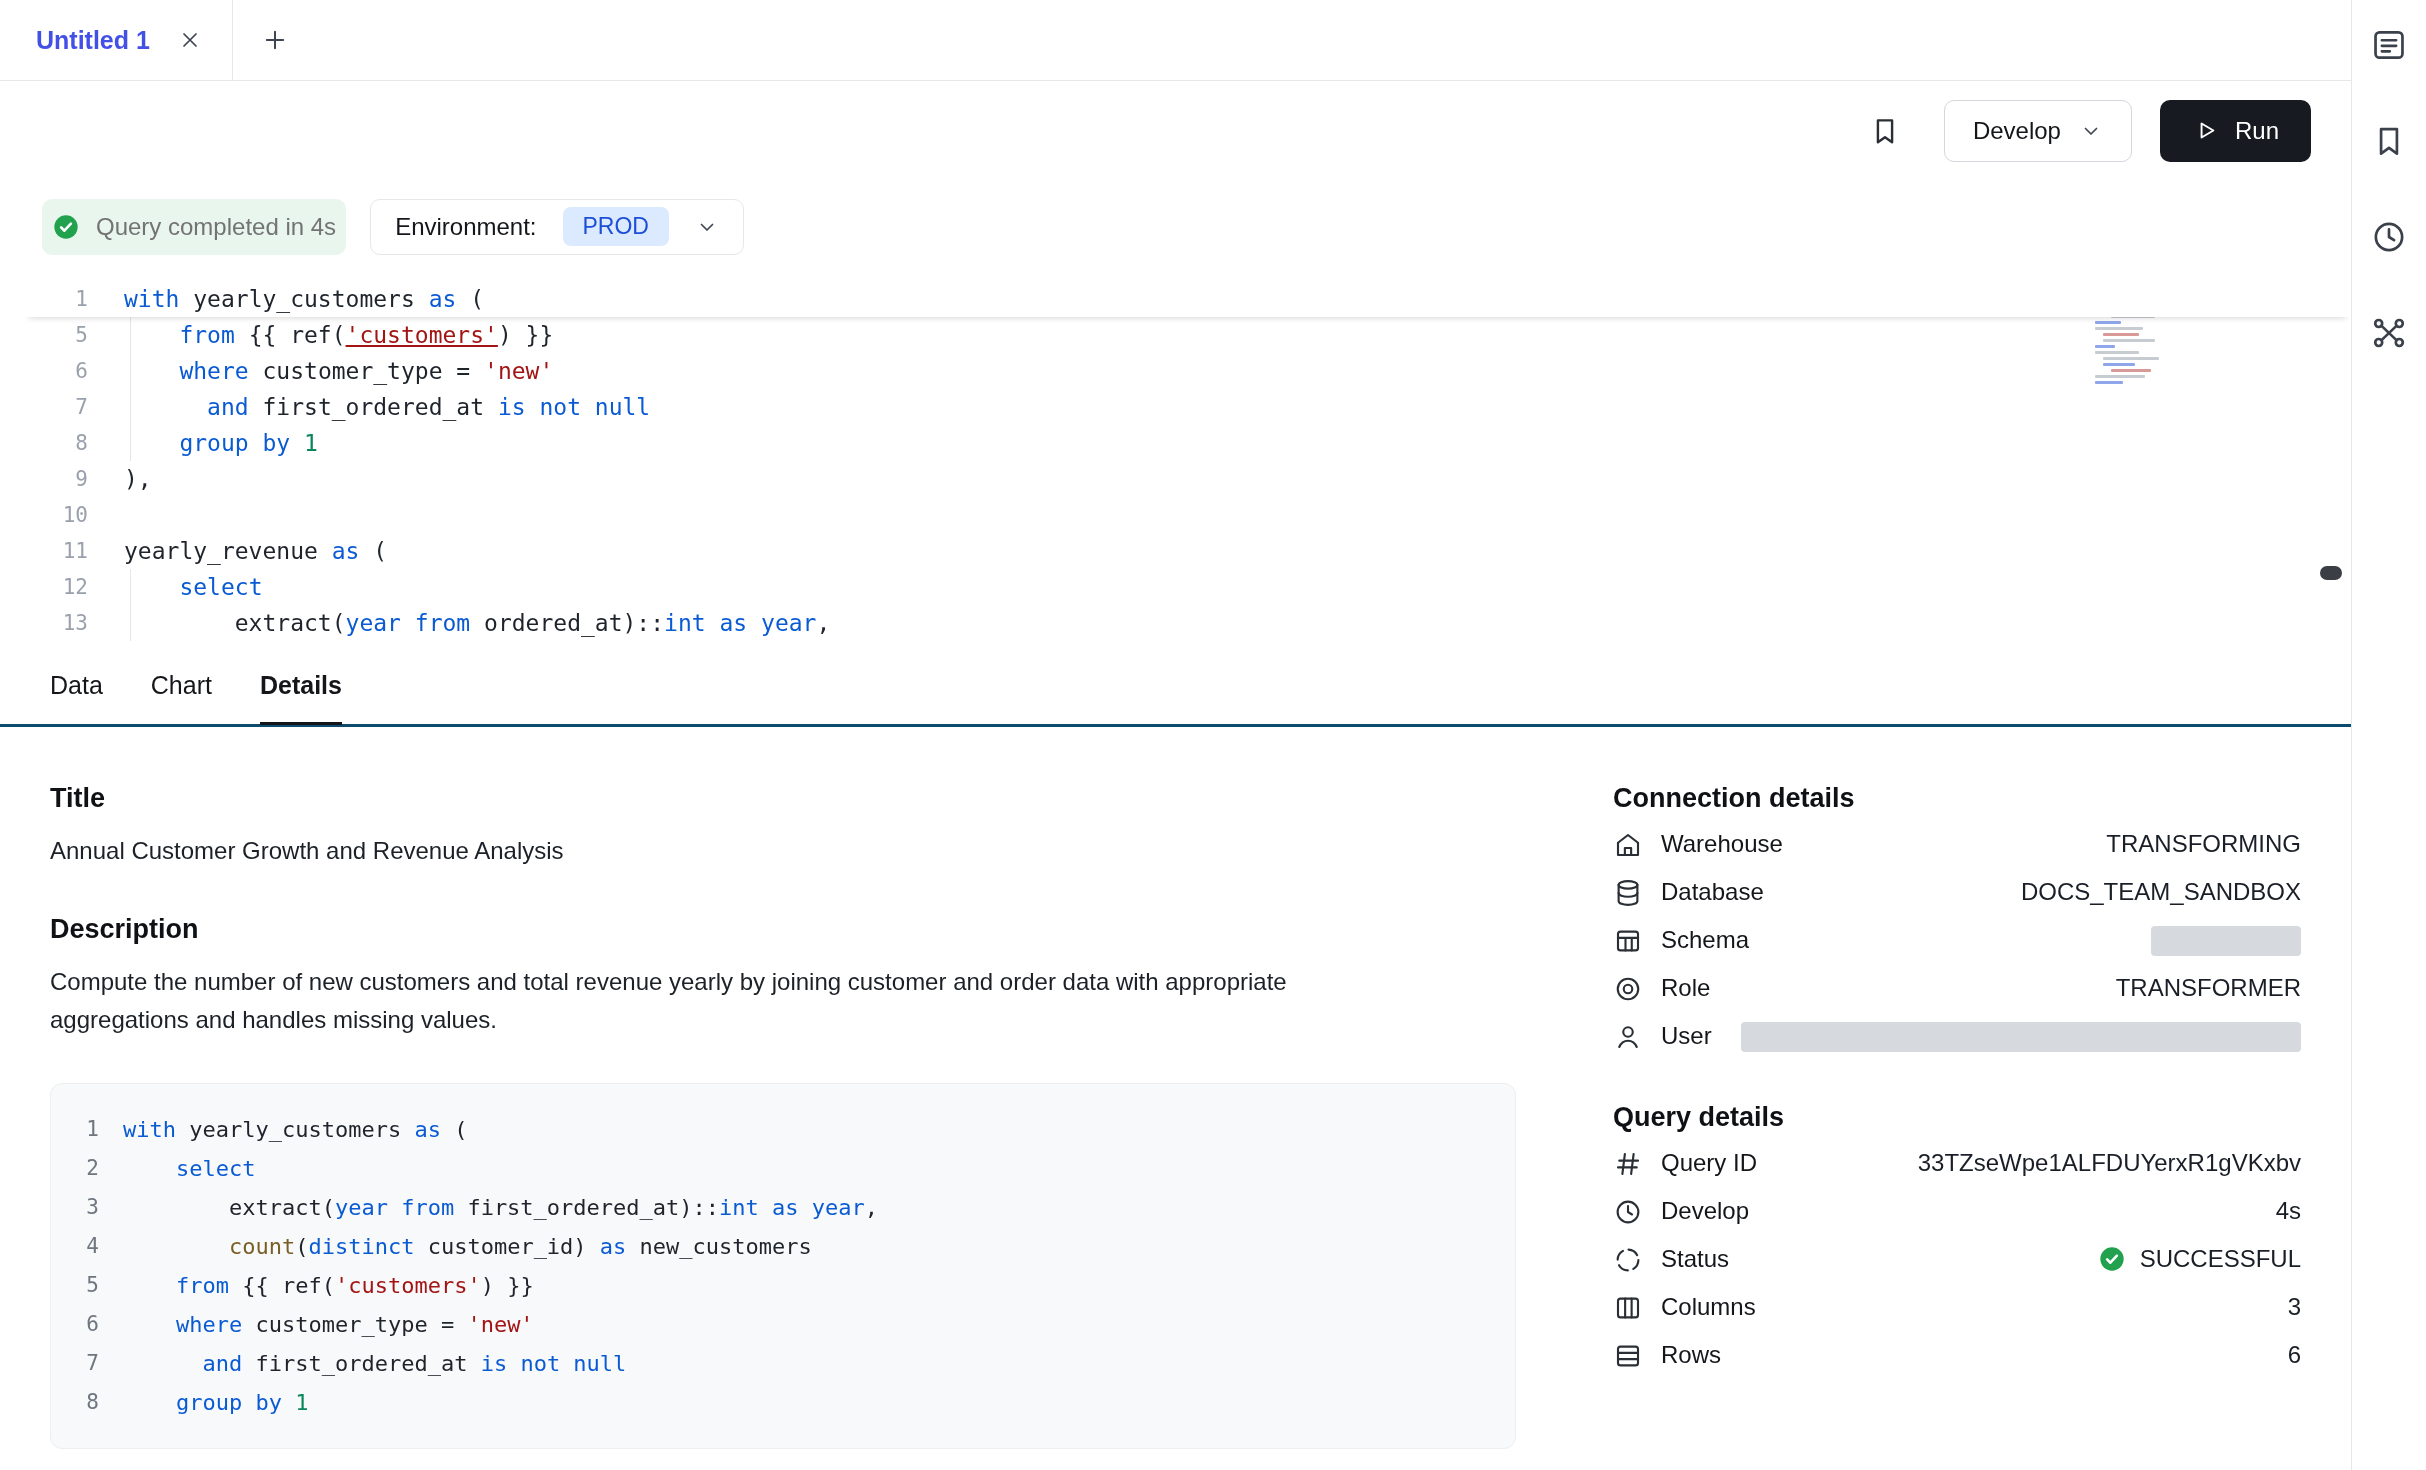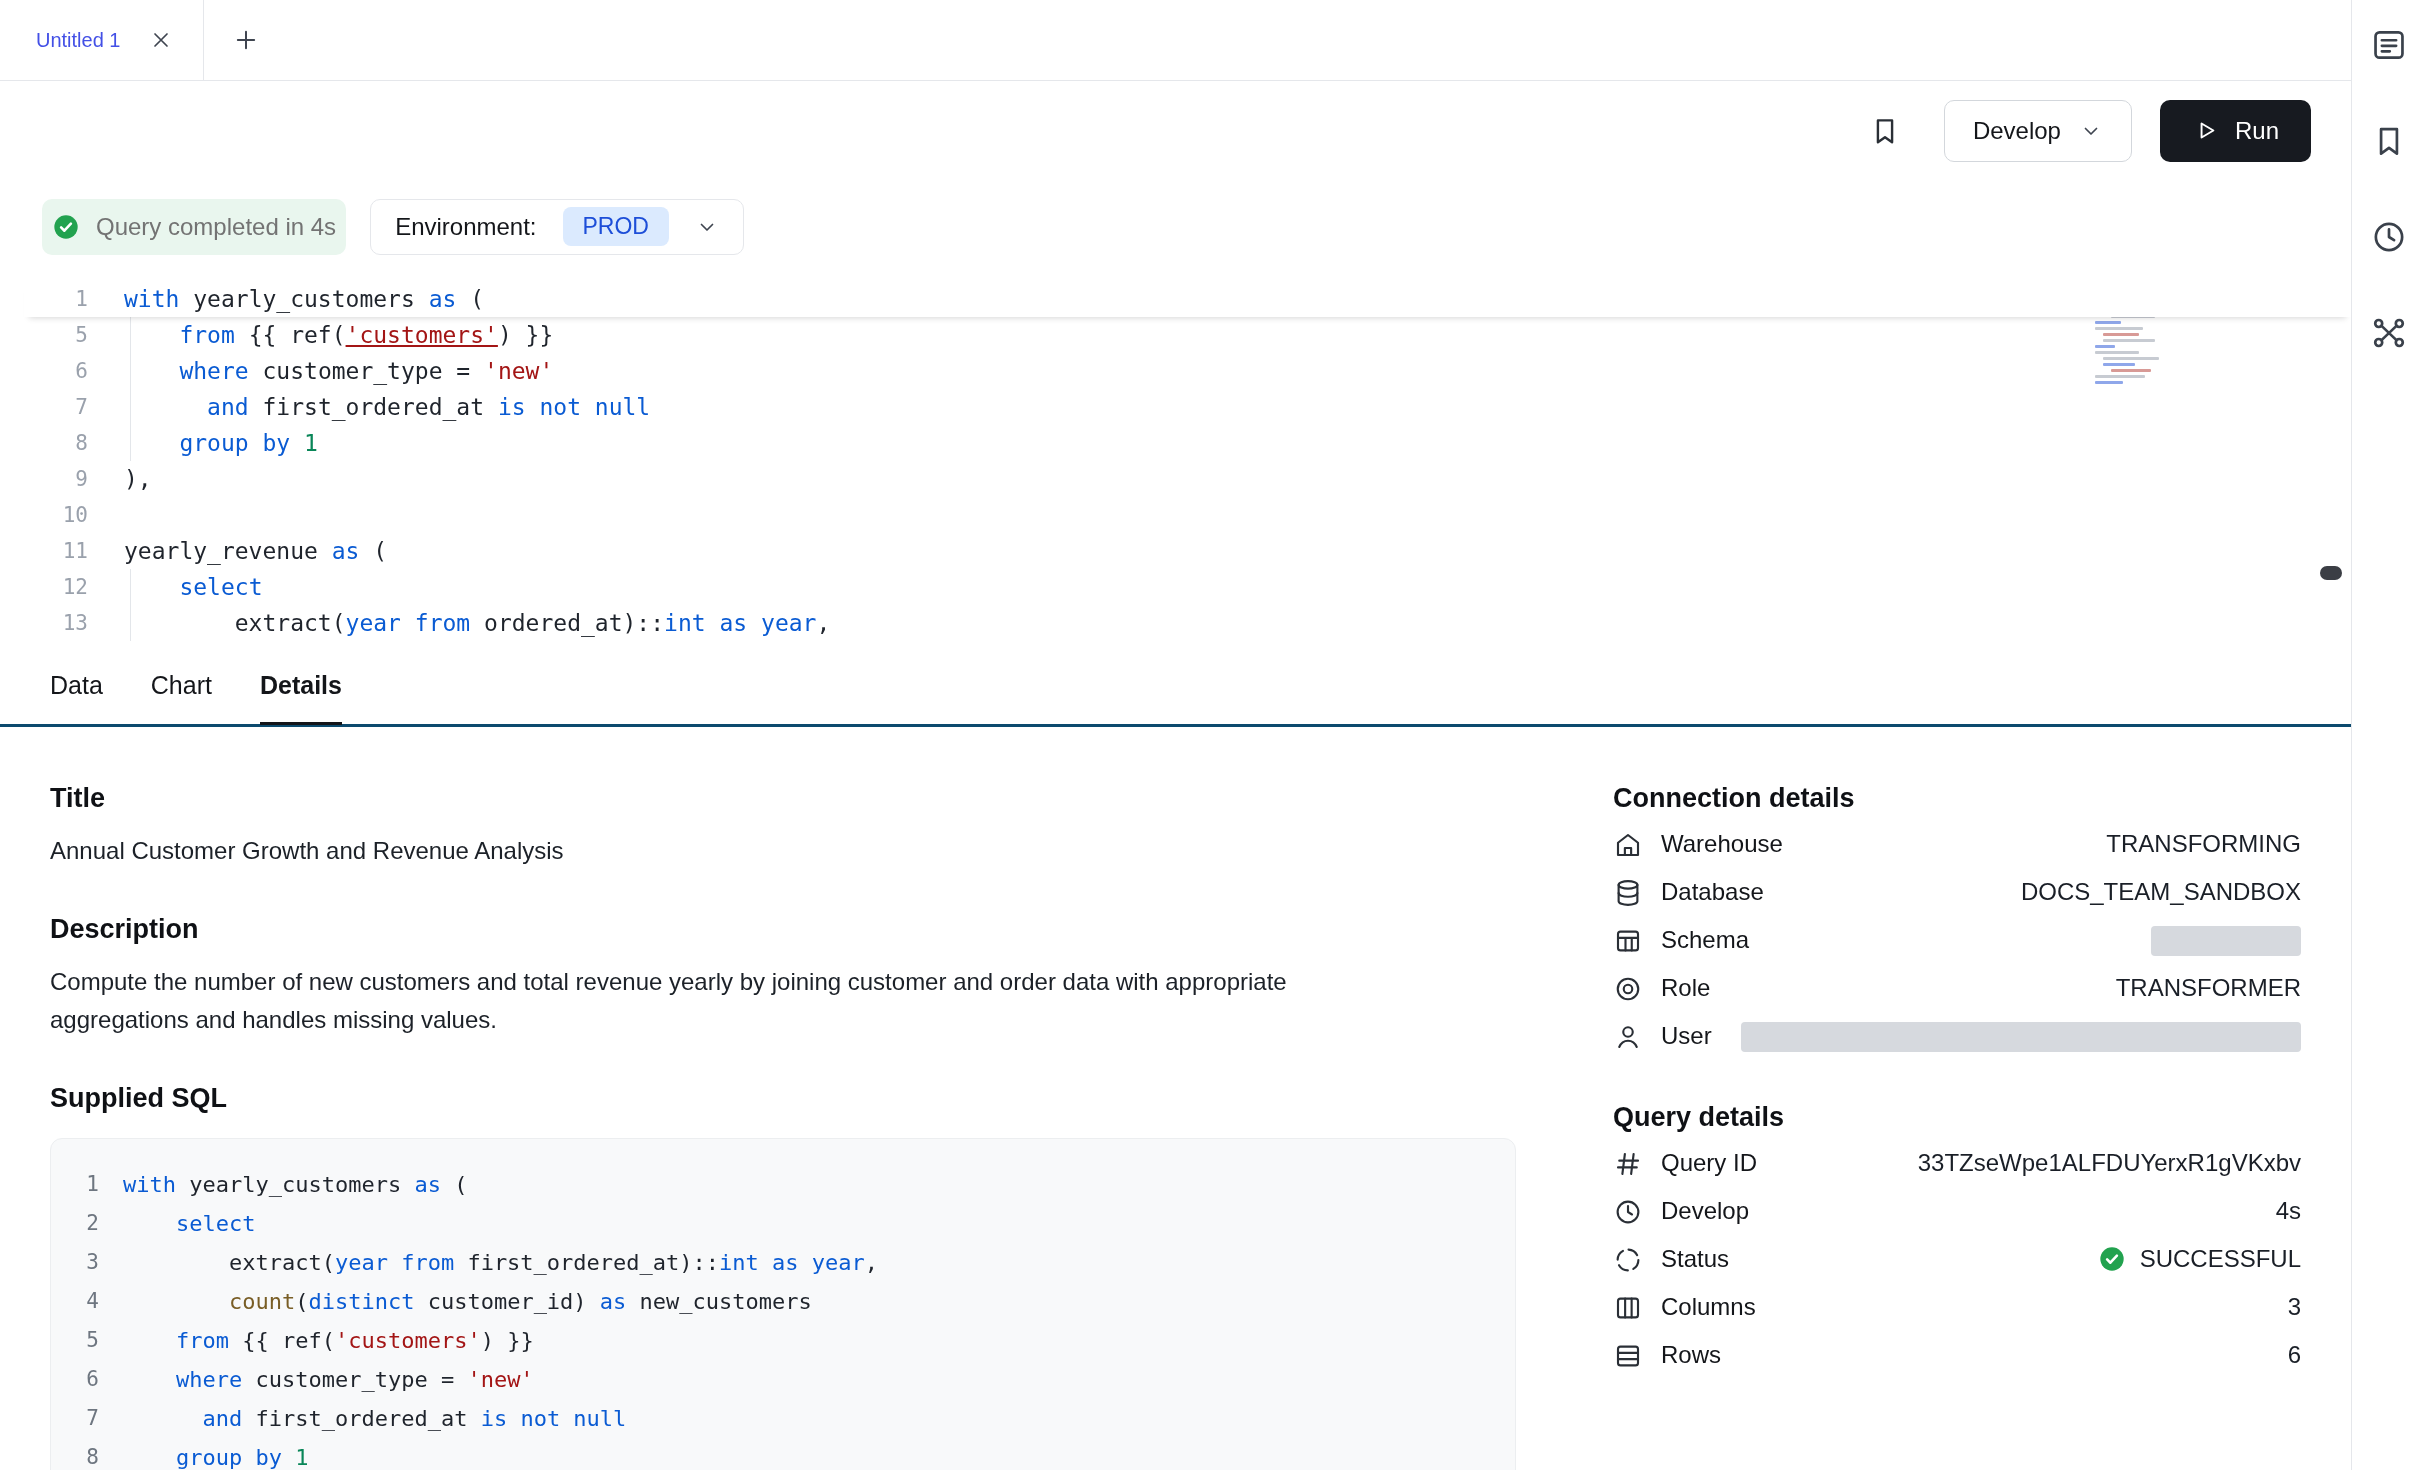--- a/index.html
+++ b/index.html
@@ -8,21 +8,21 @@
   .app { display:flex; width:100%; height:100%; }
   .main { flex:1; min-width:0; display:flex; flex-direction:column; }
 
   
   .rightbar { width:75px; border-left:1px solid #e5e7eb; display:flex; flex-direction:column; align-items:center; padding-top:26px; gap:58px; background:#fff; }
   .rb-btn { width:38px; height:38px; color:#3a414b; cursor:pointer; }
 
   
   .tabbar { height:81px; border-bottom:1px solid #e5e7eb; display:flex; align-items:stretch; }
   .tab { display:flex; align-items:center; gap:28px; padding:0 30px 0 36px; border-right:1px solid #e5e7eb; }
-  .tab-label { color:#4350e6; font-size:20px; font-weight:400;text-align:right; }
+  .tab-label { color:#4350e6; font-size:25px; font-weight:700;text-align:right; }
   .tab-close { width:24px; height:24px; color:#3f4550; cursor:pointer; }
   .newtab { width:84px; display:flex; align-items:center; justify-content:center; color:#3f4550; cursor:pointer; }
   .newtab span { width:28px; height:28px; display:block; }
 
   
   .toolbar { height:99px; display:flex; align-items:center; justify-content:flex-end; padding-right:40px; }
   .tb-bookmark { width:34px; height:34px; color:#2a2f36; margin-right:42px; cursor:pointer; }
   .btn { border:none; background:none; font-family:inherit; cursor:pointer; }
   .btn-develop { height:62px; padding:0 28px; border:1px solid #d3d7dc; border-radius:10px; background:#fff; font-size:24px; font-weight:500; color:#14161a; display:flex; align-items:center; gap:18px; margin-right:28px; }
   .btn-develop .chev { width:24px; height:24px; color:#3f4550; }
@@ -194,21 +194,20 @@
       <div class="rtab">Chart</div>
       <div class="rtab active">Details</div>
     </div>
 
     <div class="details">
       <div class="d-left">
         <h3 class="sect">Title</h3>
         <p class="d-text">Annual Customer Growth and Revenue Analysis</p>
         <h3 class="sect">Description</h3>
         <p class="d-text para">Compute the number of new customers and total revenue yearly by joining customer and order data with appropriate aggregations and handles missing values.</p>
-        <h3 class="sect" style="margin-bottom:0">Supplied SQL</h3>
         <div class="sqlblock" id="sql-lines">
             <div class="code-line"><span class="ln">1</span><span class="code"><span class="tok-k">with</span><span class="tok-d"> yearly_customers </span><span class="tok-k">as</span><span class="tok-d"> (</span></span></div>
             <div class="code-line"><span class="ln">2</span><span class="code"><span class="tok-d">    </span><span class="tok-k">select</span></span></div>
             <div class="code-line"><span class="ln">3</span><span class="code"><span class="tok-d">        extract(</span><span class="tok-k">year</span><span class="tok-d"> </span><span class="tok-k">from</span><span class="tok-d"> first_ordered_at)::</span><span class="tok-k">int</span><span class="tok-d"> </span><span class="tok-k">as</span><span class="tok-d"> </span><span class="tok-k">year</span><span class="tok-d">,</span></span></div>
             <div class="code-line"><span class="ln">4</span><span class="code"><span class="tok-d">        </span><span class="tok-f">count</span><span class="tok-d">(</span><span class="tok-k">distinct</span><span class="tok-d"> customer_id) </span><span class="tok-k">as</span><span class="tok-d"> new_customers</span></span></div>
             <div class="code-line"><span class="ln">5</span><span class="code"><span class="tok-d">    </span><span class="tok-k">from</span><span class="tok-d"> {{ ref(</span><span class="tok-s">'customers'</span><span class="tok-d">) }}</span></span></div>
             <div class="code-line"><span class="ln">6</span><span class="code"><span class="tok-d">    </span><span class="tok-k">where</span><span class="tok-d"> customer_type = </span><span class="tok-s">'new'</span></span></div>
             <div class="code-line"><span class="ln">7</span><span class="code"><span class="tok-d">      </span><span class="tok-k">and</span><span class="tok-d"> first_ordered_at </span><span class="tok-k">is not null</span></span></div>
             <div class="code-line"><span class="ln">8</span><span class="code"><span class="tok-d">    </span><span class="tok-k">group by</span><span class="tok-d"> </span><span class="tok-n">1</span></span></div>
           </div>

